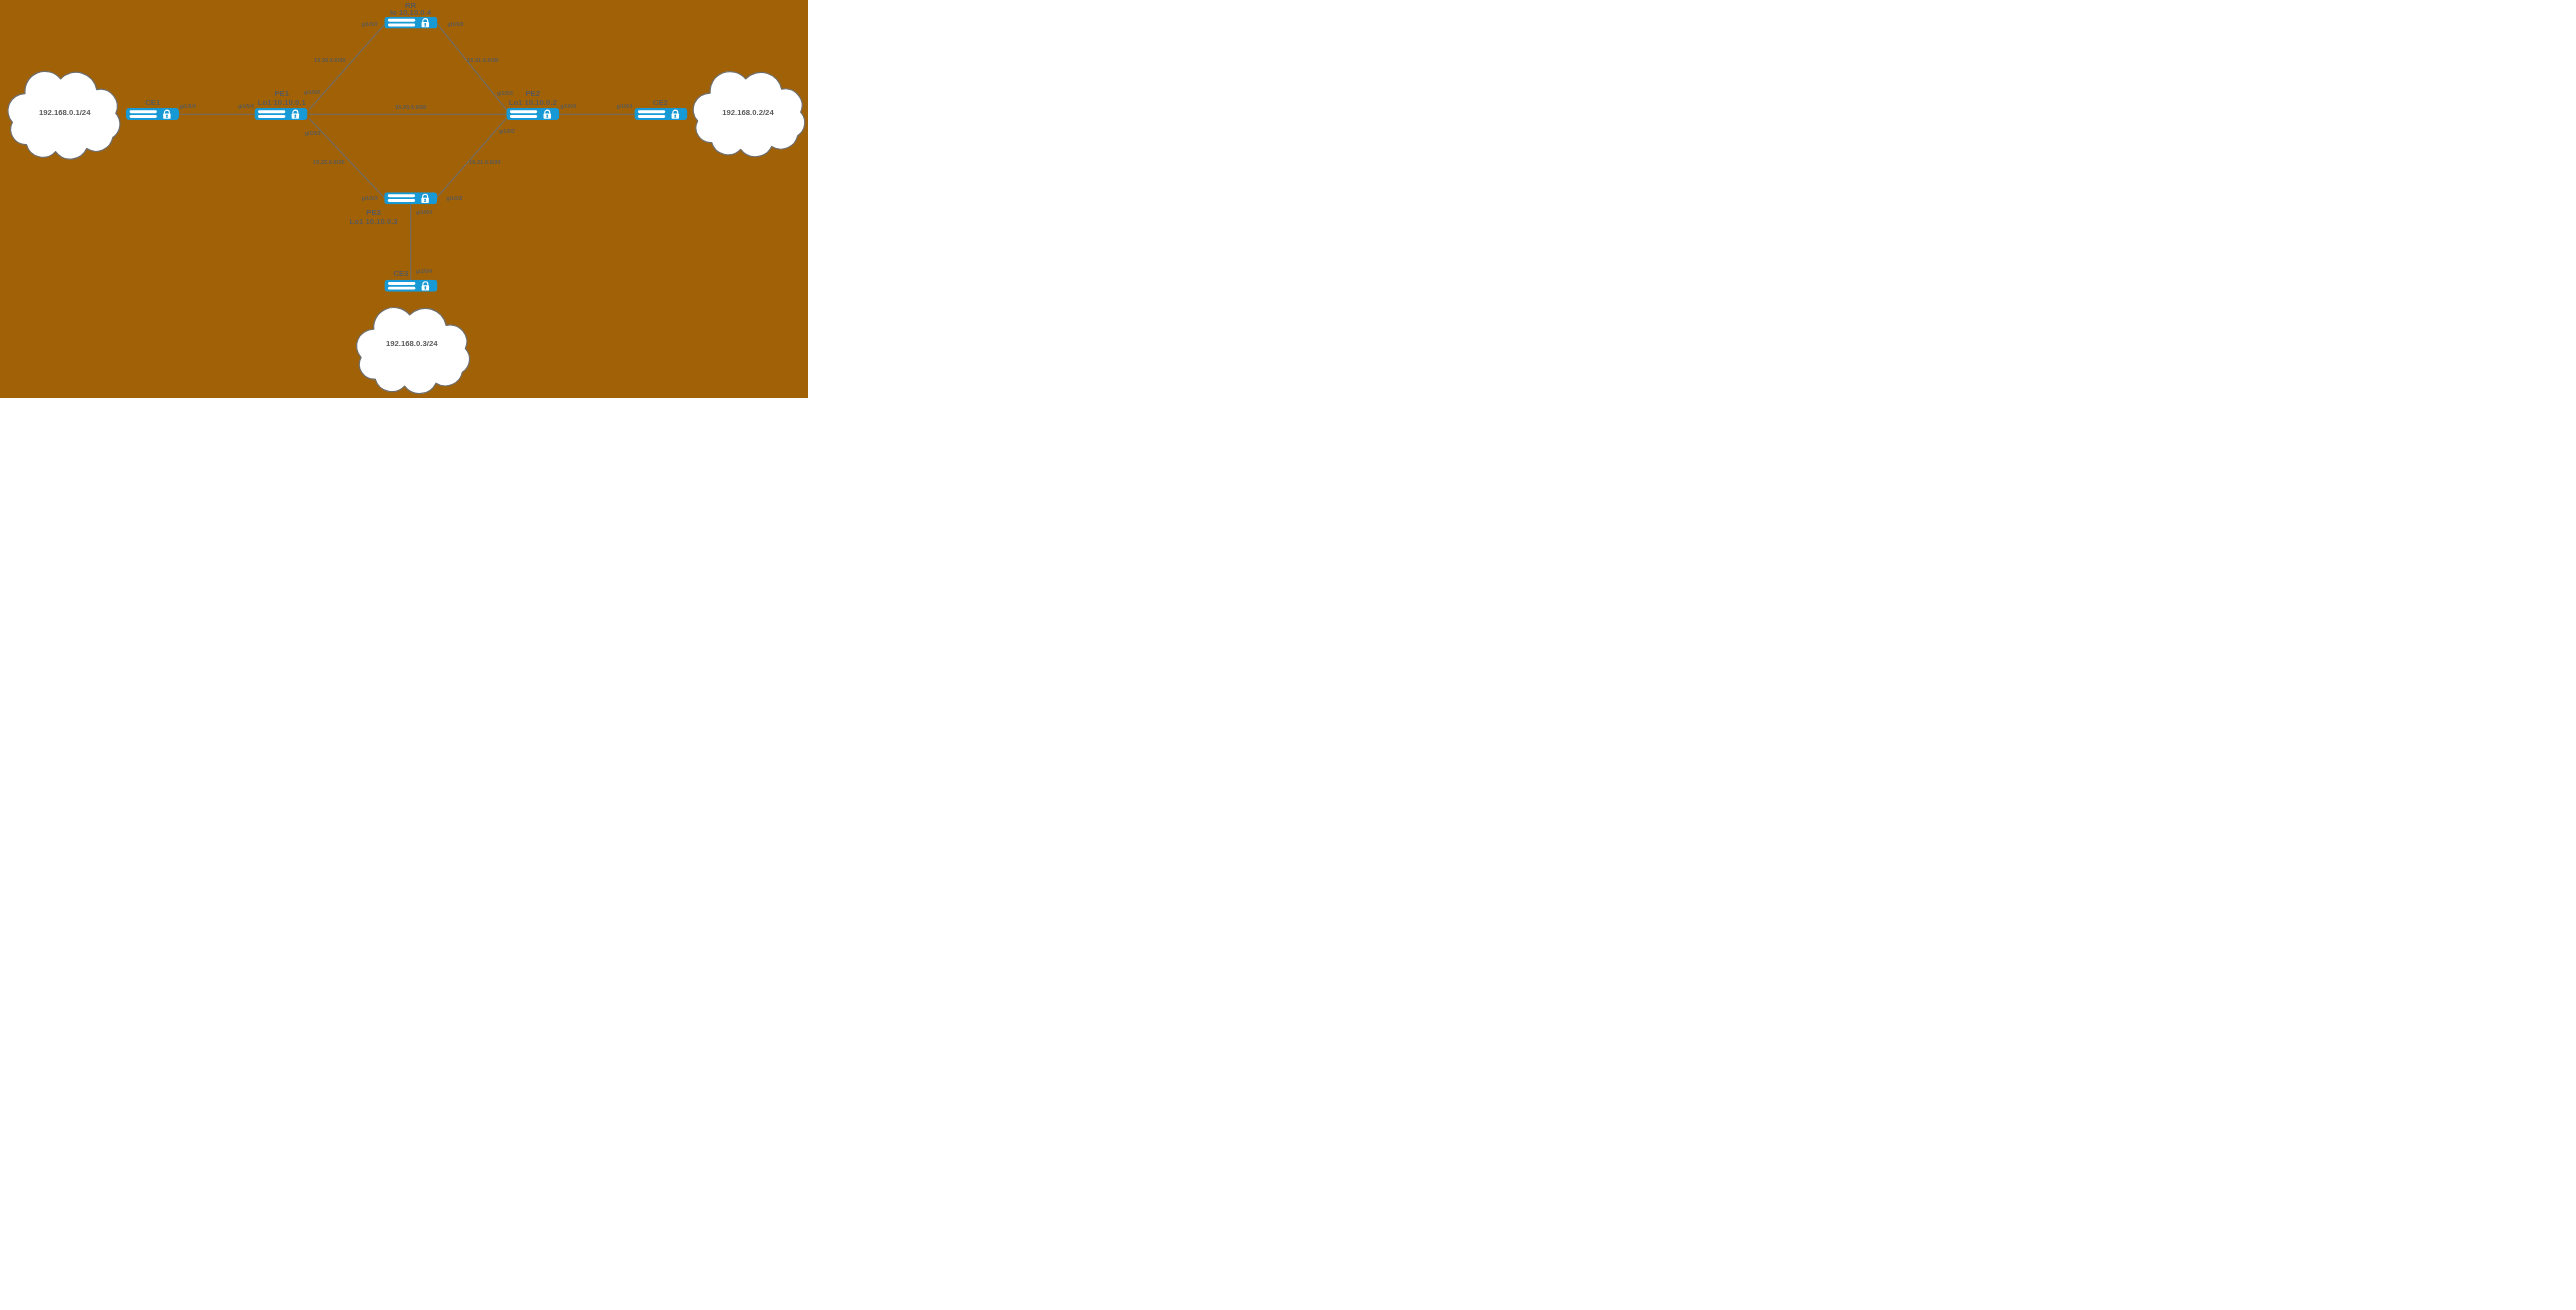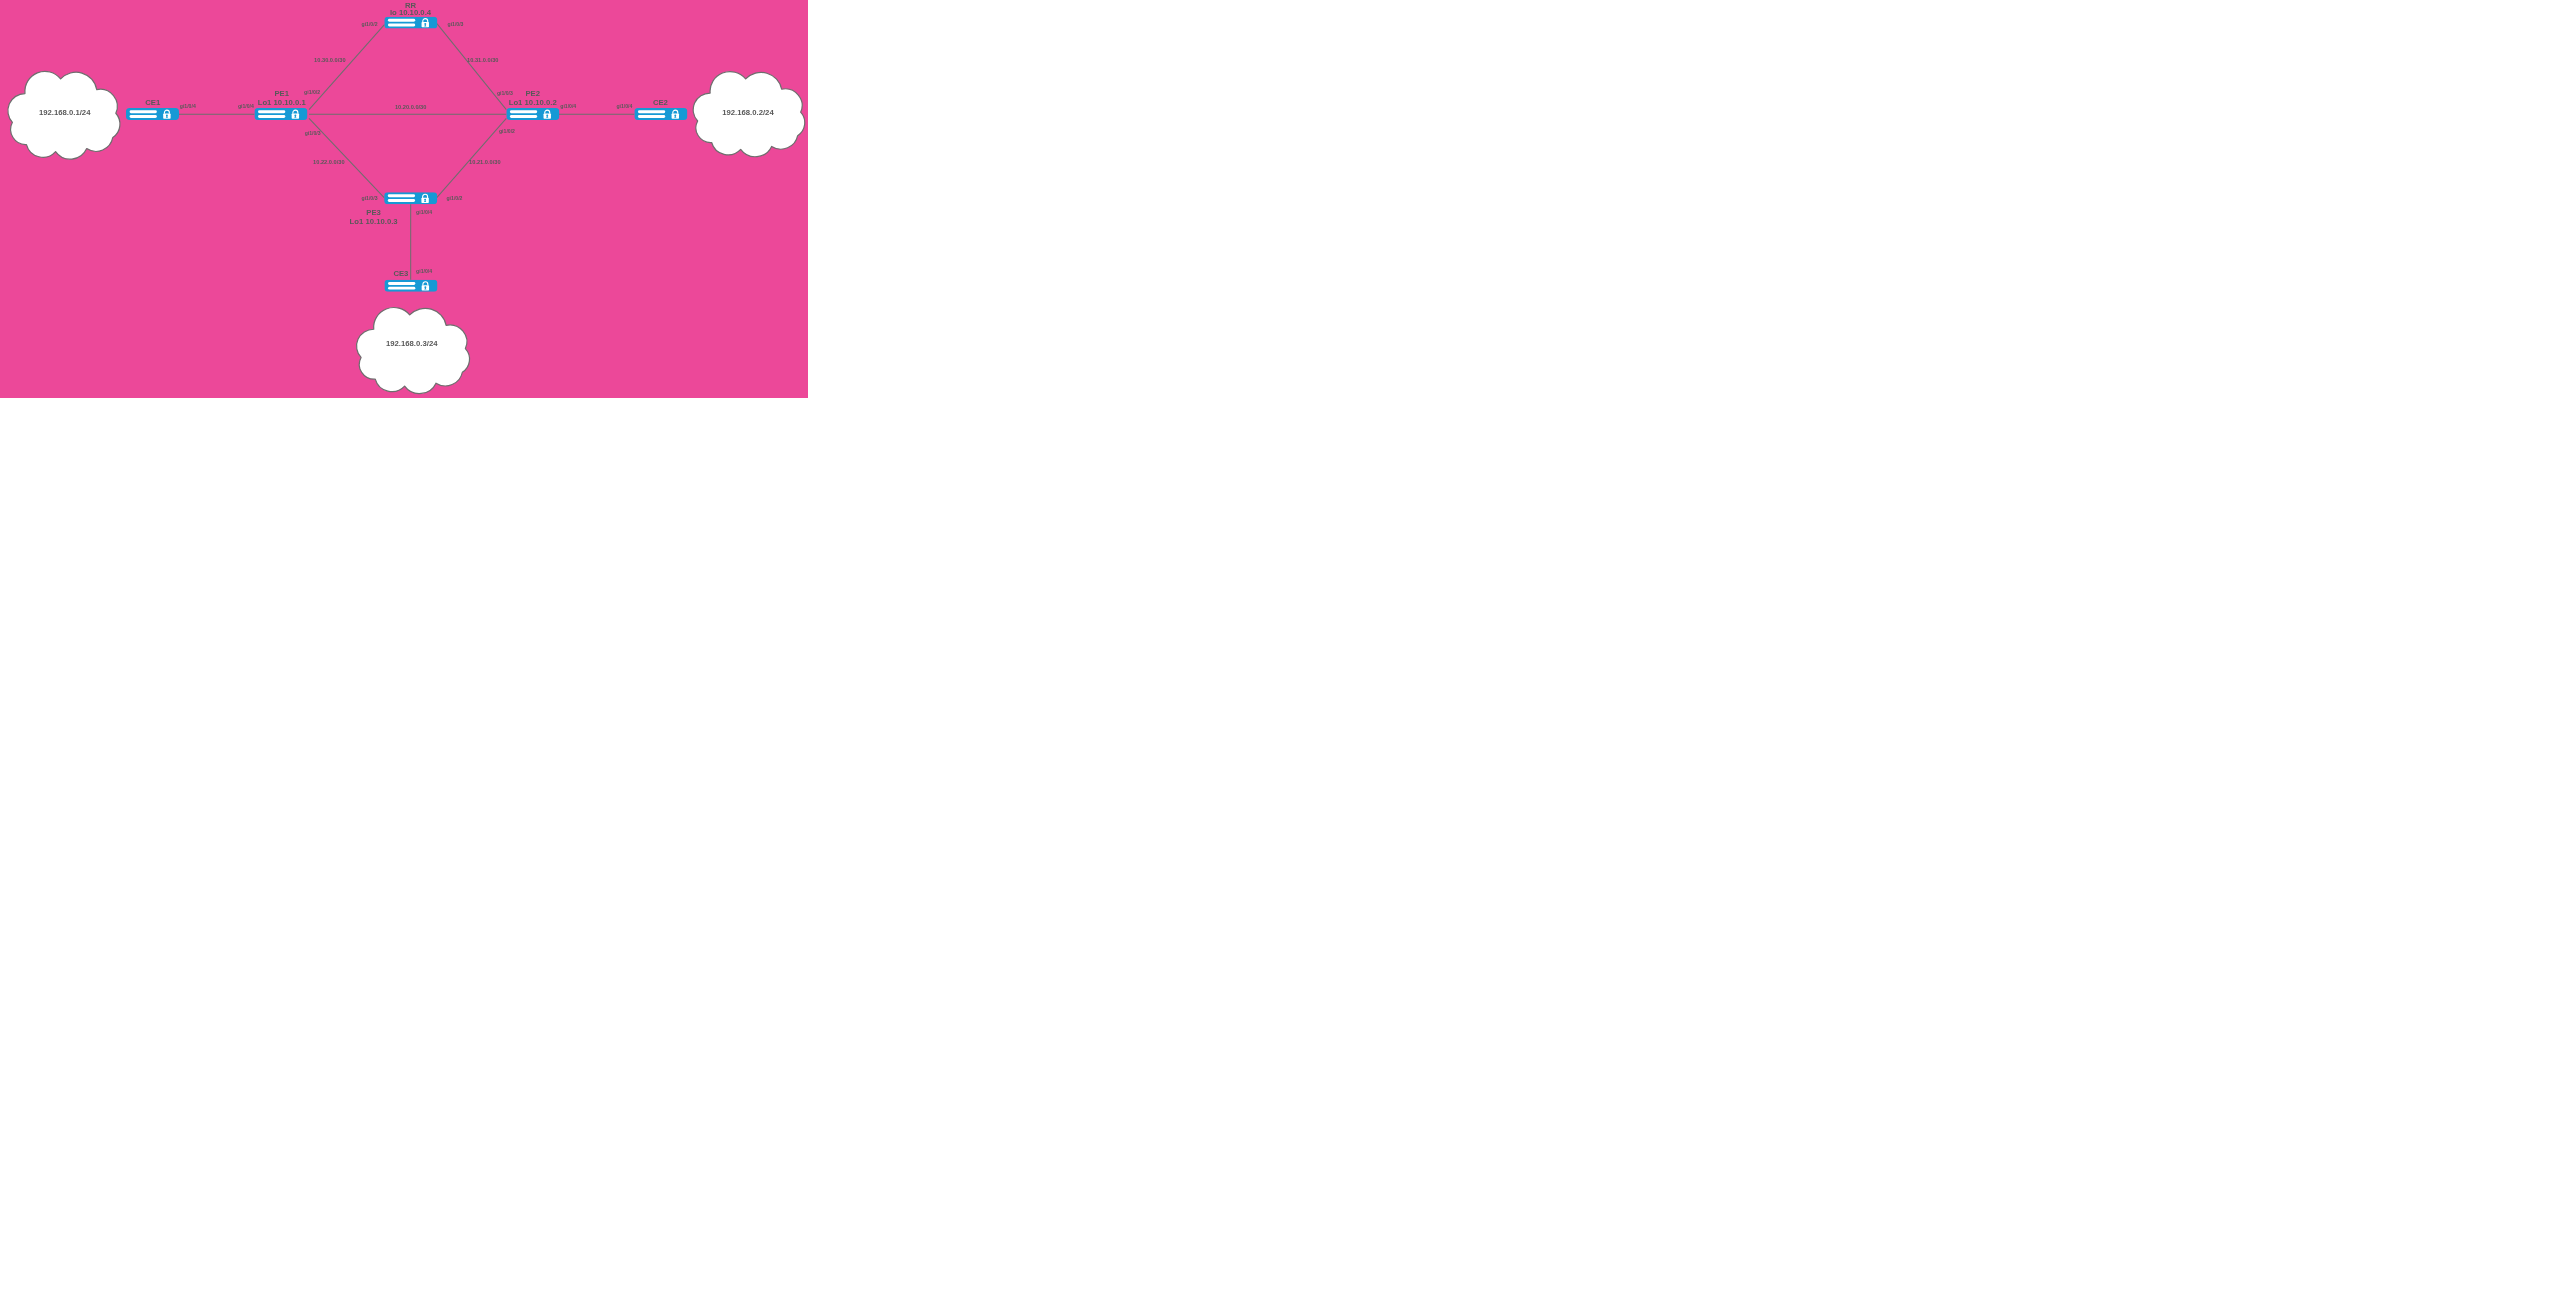--- a/index.html
+++ b/index.html
@@ -1,16 +1,16 @@
 <!DOCTYPE html>
 <html style="--router-blue: #1699d5; --line-gray: #6e6e6e; --text-gray: #595959;font-size:8.2px"><head>
 <meta charset="utf-8">
 <style>
   html,body{margin:0;padding:0;background:#ffffff;}
-  .stage{width:808px;height:398px;position:relative;background:#ec4899;}
+  .stage{width:808px;height:398px;position:relative;background:#a16207;}
   svg{display:block;}
   text{font-family:"Liberation Sans",sans-serif;fill:var(--text-gray,#595959);text-anchor:middle;}
   .t-title{font-size:15px;font-weight:700;}
   .t-sub{font-size:15px;font-weight:700;}
   .t-cloud{font-size:15px;font-weight:700;}
   .t-net{font-size:11px;font-weight:700;}
   .t-if{font-size:10px;font-weight:700;}
   .link{stroke:var(--line-gray,#6e6e6e);stroke-width:2;fill:none;}
   .cloud-shape{fill:#ffffff;stroke:var(--line-gray,#6e6e6e);stroke-width:2.4;stroke-linejoin:round;}
   .router-body{fill:var(--router-blue,#1699d5);}

